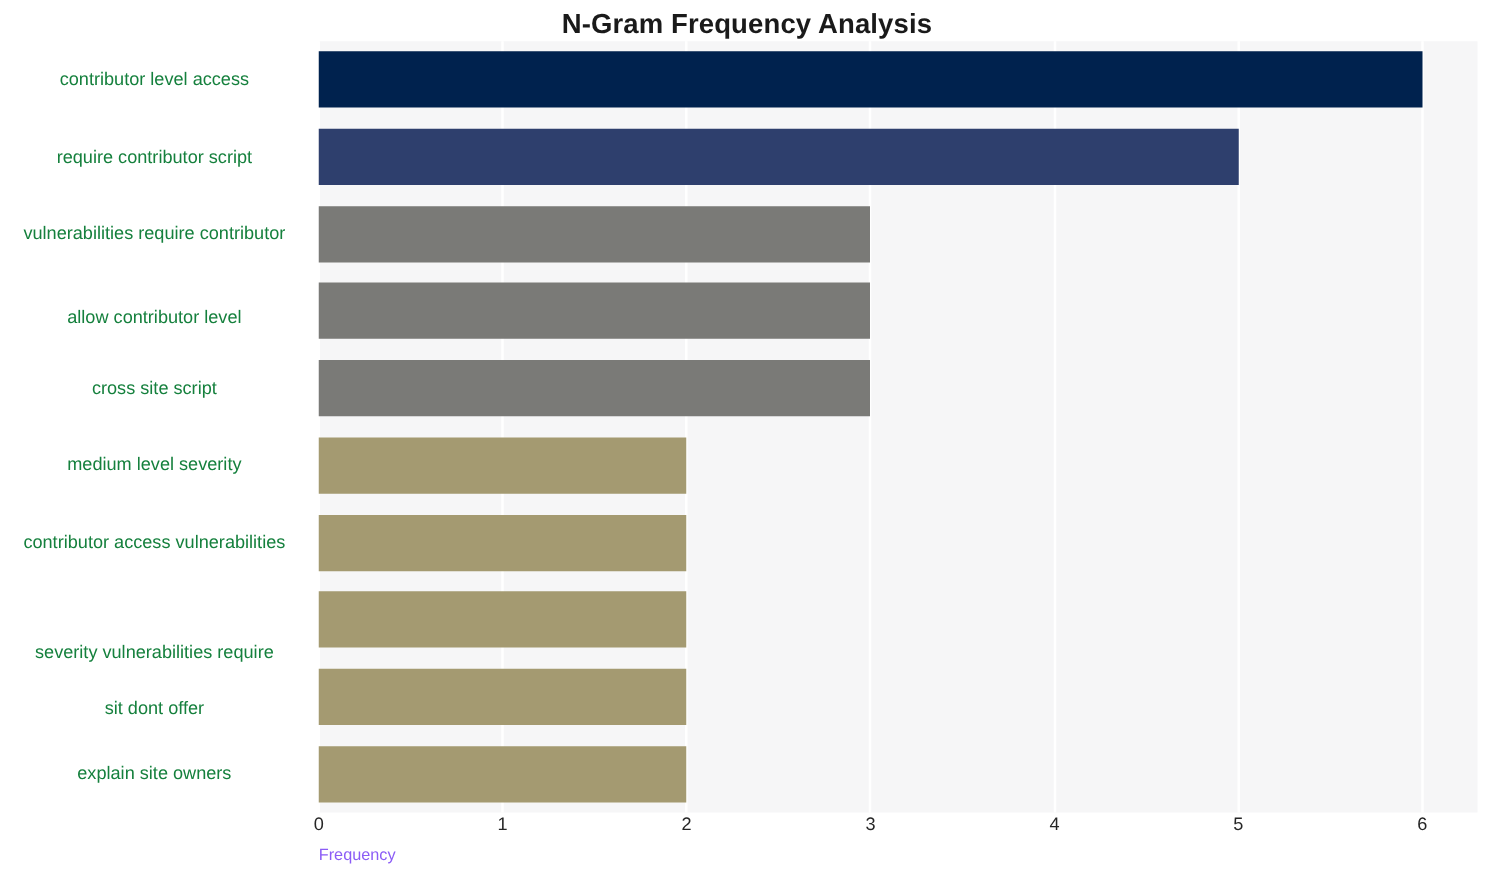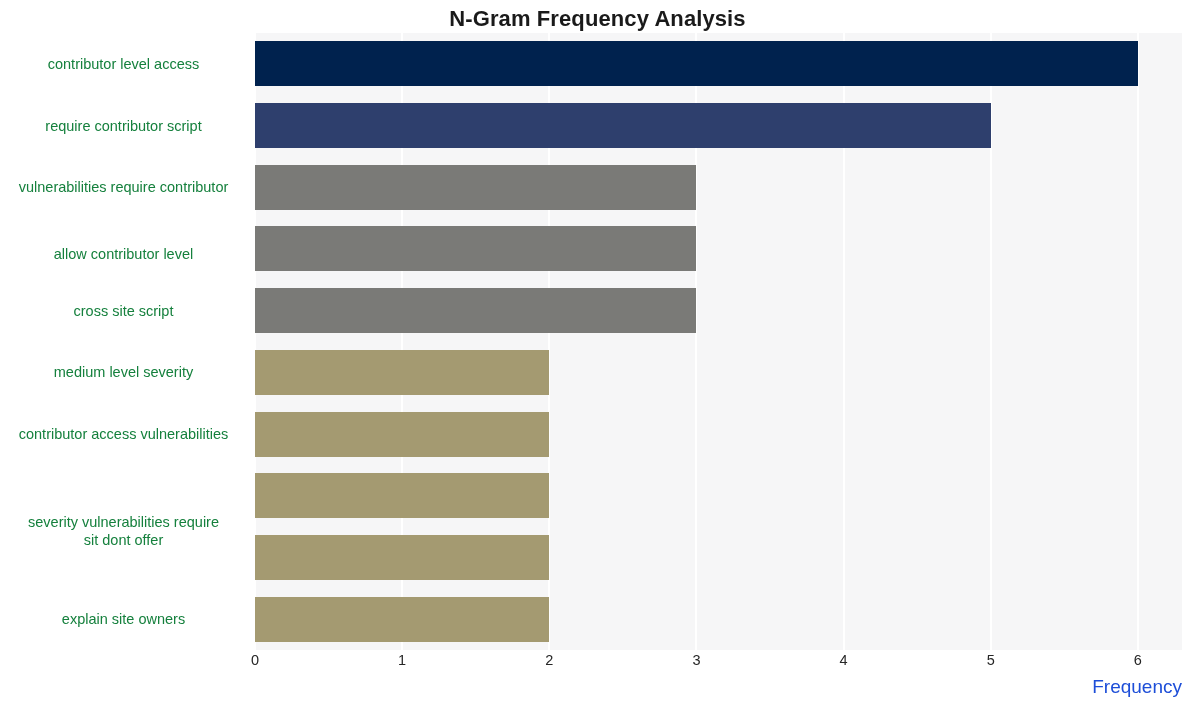--- a/index.html
+++ b/index.html
@@ -101,23 +101,23 @@
     margin-left: -30px;
     text-align: center;
     font-size: 14.5px;
     color: #262626;
   }
   #x-axis-title {
     position: absolute;
     left: 255px;
     top: 676px;
     width: 927px;
-    text-align: right;
-    font-size: 19px;
-    color: #1d4ed8;
+    text-align: left;
+    font-size: 13px;
+    color: #8b5cf6;
   }
 </style>
 </head>
 <body>
 
 <div id="figure">
 
   <div id="chart-title">N-Gram Frequency Analysis</div>
 
   <div id="plot-area">
@@ -146,21 +146,21 @@
 
   <div id="y-axis-labels">
       <div class="y-tick-label" style="top: 21.85px;">contributor level access</div>
       <div class="y-tick-label" style="top: 83.55px;">require contributor script</div>
       <div class="y-tick-label" style="top: 145.25px; padding-left: 31px;">vulnerabilities require contributor</div>
       <div class="y-tick-label" style="top: 212px;">allow contributor level</div>
       <div class="y-tick-label" style="top: 330.35px;">medium level severity</div>
       <div class="y-tick-label" style="top: 268.65px;">cross site script</div>
       <div class="y-tick-label" style="top: 392.05px;">contributor access vulnerabilities</div>
       <div class="y-tick-label" style="top: 453.75px; margin-top: 26px;">severity vulnerabilities require</div>
-      <div class="y-tick-label" style="top: 498px;">sit dont offer</div>
+      <div class="y-tick-label" style="top: 525px;">sit dont offer</div>
       <div class="y-tick-label" style="top: 577.15px;">explain site owners</div>
     </div>
 
   <div id="x-axis-labels">
       <div class="x-tick-label" style="left: 0px;">0</div>
       <div class="x-tick-label" style="left: 147.143px;">1</div>
       <div class="x-tick-label" style="left: 294.286px;">2</div>
       <div class="x-tick-label" style="left: 441.429px;">3</div>
       <div class="x-tick-label" style="left: 588.571px;">4</div>
       <div class="x-tick-label" style="left: 735.714px;">5</div>

